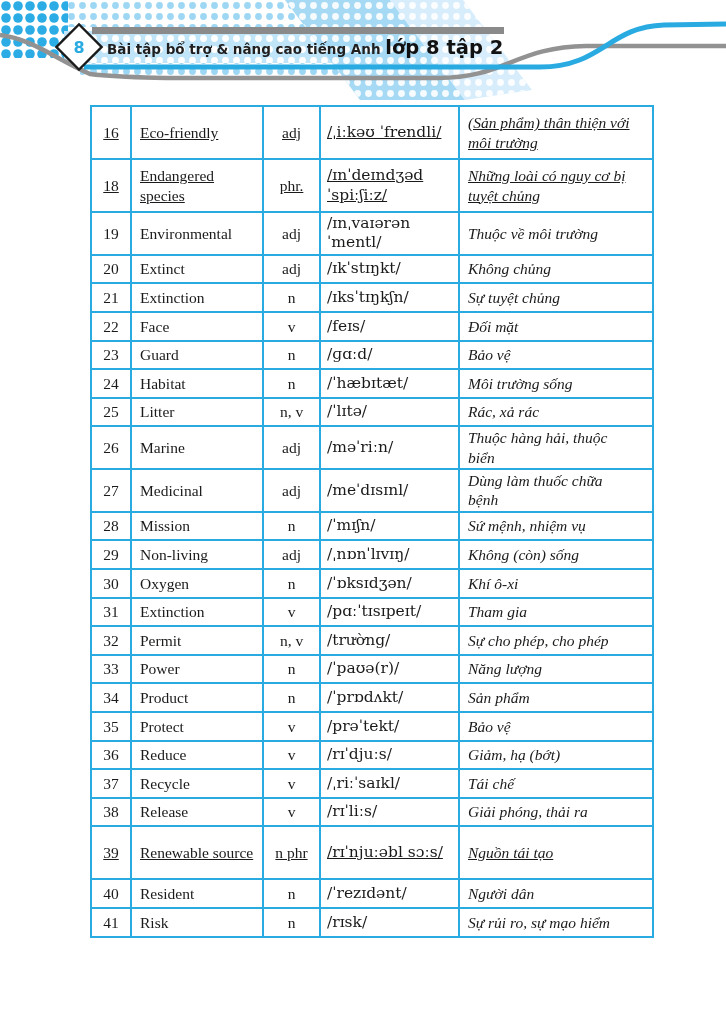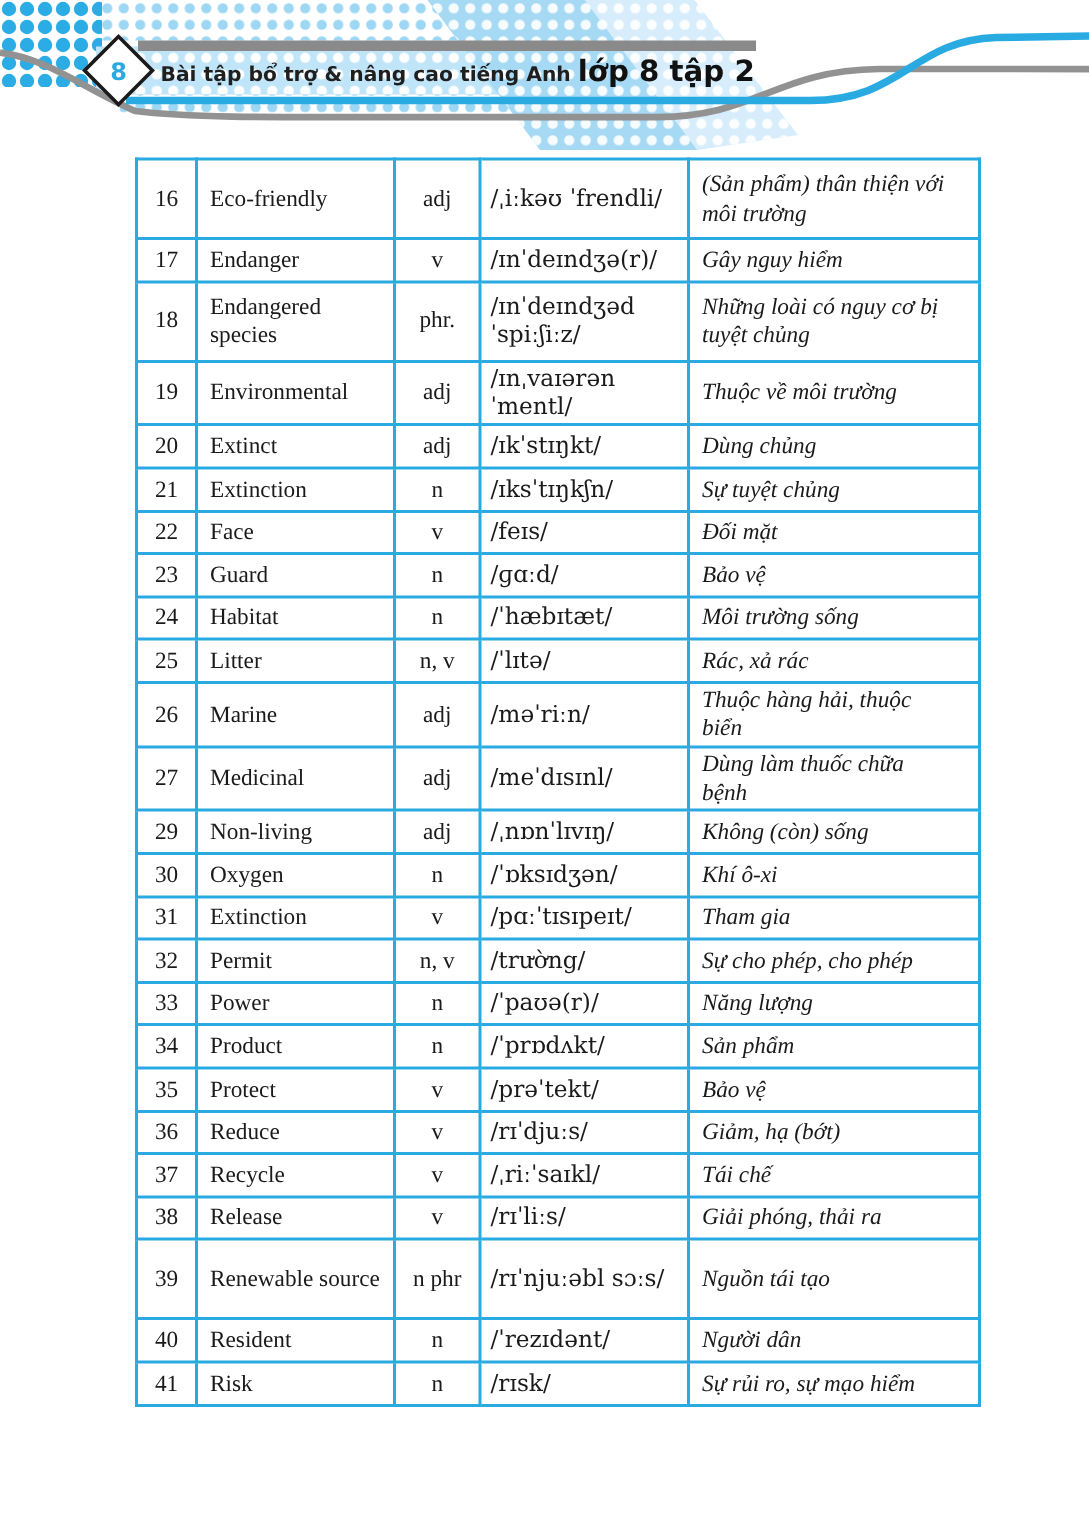--- a/index.html
+++ b/index.html
@@ -13,21 +13,21 @@
   .vocab-wrap{position:absolute;left:90px;top:105px;}
   table.vocab{
     border-collapse:collapse;table-layout:fixed;width:562px;
     font-family:"Liberation Serif",serif;color:#1a1a1a;
   }
   table.vocab td{
     border:2px solid #29abe2;vertical-align:middle;
     font-size:15.5px;line-height:1.25;overflow:hidden;
   }
   table.vocab tr{height:28.6px;}
-  table.vocab tr.tall{height:53px;}
+  table.vocab tr.tall{height:53px;text-decoration:underline;}
   td.c-num{text-align:center;font-size:15px;}
   td.c-word{padding-left:8px;}
   td.c-pos{text-align:center;font-size:14.5px;}
   td.c-ipa{padding-left:6px;font-family:"DejaVu Serif",serif;font-size:13.5px;margin-left:16px;}
   td.c-meaning{padding-left:8px;padding-right:16px;font-style:italic;}
 </style>
 </head>
 <body>
 
 <div class="page">
@@ -89,47 +89,40 @@
           <col style="width:194px">
       </colgroup>
       <tbody id="vocab-body">
           <tr class="tall">
       <td class="c-num">16</td>
       <td class="c-word">Eco-friendly</td>
       <td class="c-pos">adj</td>
       <td class="c-ipa">/ˌiːkəʊ ˈfrendli/</td>
       <td class="c-meaning">(Sản phẩm) thân thiện với môi trường</td>
     </tr>
-          <tr>
-      <td class="c-num">17</td>
-      <td class="c-word">Endanger</td>
-      <td class="c-pos">v</td>
-      <td class="c-ipa">/ɪnˈdeɪndʒə(r)/</td>
-      <td class="c-meaning">Gây nguy hiểm</td>
-    </tr>
           <tr class="tall">
       <td class="c-num">18</td>
       <td class="c-word">Endangered species</td>
       <td class="c-pos">phr.</td>
       <td class="c-ipa">/ɪnˈdeɪndʒəd ˈspiːʃiːz/</td>
       <td class="c-meaning">Những loài có nguy cơ bị tuyệt chủng</td>
     </tr>
           <tr>
       <td class="c-num">19</td>
       <td class="c-word">Environmental</td>
       <td class="c-pos">adj</td>
       <td class="c-ipa">/ɪnˌvaɪərənˈmentl/</td>
       <td class="c-meaning">Thuộc về môi trường</td>
     </tr>
           <tr>
       <td class="c-num">20</td>
       <td class="c-word">Extinct</td>
       <td class="c-pos">adj</td>
       <td class="c-ipa">/ɪkˈstɪŋkt/</td>
-      <td class="c-meaning">Dùng chủng</td>
+      <td class="c-meaning">Không chủng</td>
     </tr>
           <tr>
       <td class="c-num">21</td>
       <td class="c-word">Extinction</td>
       <td class="c-pos">n</td>
       <td class="c-ipa">/ɪksˈtɪŋkʃn/</td>
       <td class="c-meaning">Sự tuyệt chủng</td>
     </tr>
           <tr>
       <td class="c-num">22</td>
@@ -165,20 +158,27 @@
       <td class="c-pos">adj</td>
       <td class="c-ipa">/məˈriːn/</td>
       <td class="c-meaning">Thuộc hàng hải, thuộc biển</td>
     </tr>
           <tr>
       <td class="c-num">27</td>
       <td class="c-word">Medicinal</td>
       <td class="c-pos">adj</td>
       <td class="c-ipa">/meˈdɪsɪnl/</td>
       <td class="c-meaning">Dùng làm thuốc chữa bệnh</td>
+    </tr>
+          <tr>
+      <td class="c-num">28</td>
+      <td class="c-word">Mission</td>
+      <td class="c-pos">n</td>
+      <td class="c-ipa">/ˈmɪʃn/</td>
+      <td class="c-meaning">Sứ mệnh, nhiệm vụ</td>
     </tr>
           <tr>
       <td class="c-num">29</td>
       <td class="c-word">Non-living</td>
       <td class="c-pos">adj</td>
       <td class="c-ipa">/ˌnɒnˈlɪvɪŋ/</td>
       <td class="c-meaning">Không (còn) sống</td>
     </tr>
           <tr>
       <td class="c-num">30</td>

